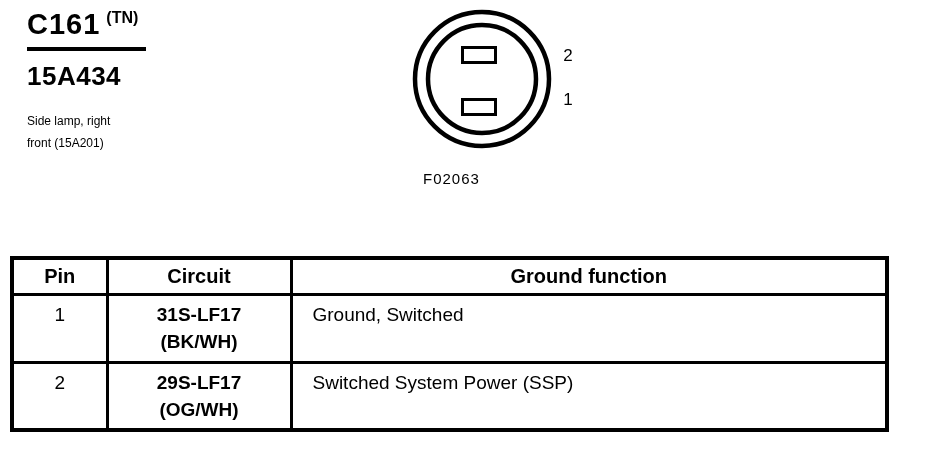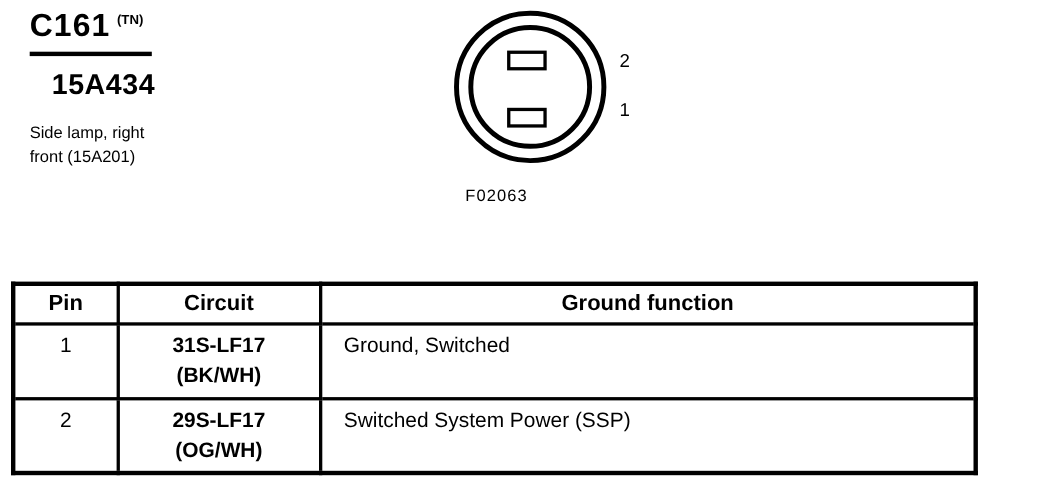--- a/index.html
+++ b/index.html
@@ -15,25 +15,25 @@
 
   
   #connector-id-wrap { left:27px; top:8px; }
   #connector-id {
     display:inline-block;
     font-size:29px; font-weight:bold; letter-spacing:1px;
     border-bottom:4px solid var(--ink);
     padding:0 8px 6px 0;
   }
   #connector-suffix {
-    font-size:12px; font-weight:bold;
+    font-size:16px; font-weight:bold;
     vertical-align:11px; letter-spacing:0; margin-left:6px;
   }
-  #part-number { left:27px; top:61px; font-size:26px; font-weight:bold; letter-spacing:0.5px;margin-left:20px; }
-  #description { left:27px; top:110px; font-size:15px; line-height:22px; white-space:pre-line; }
+  #part-number { left:27px; top:61px; font-size:26px; font-weight:bold; letter-spacing:0.5px; }
+  #description { left:27px; top:110px; font-size:12px; line-height:22px; white-space:pre-line; }
 
   
   #connector-figure { left:405px; top:3px; }
   .pin-label { font-size:17px; width:18px; text-align:center; }
   #pin-label-top { left:559px; top:46px; }
   #pin-label-bottom { left:559px; top:90px; }
   #figure-caption { left:423px; top:170px; font-size:15px; letter-spacing:1px; }
 
   
   #pinout-table-wrap { left:10px; top:256px; }

